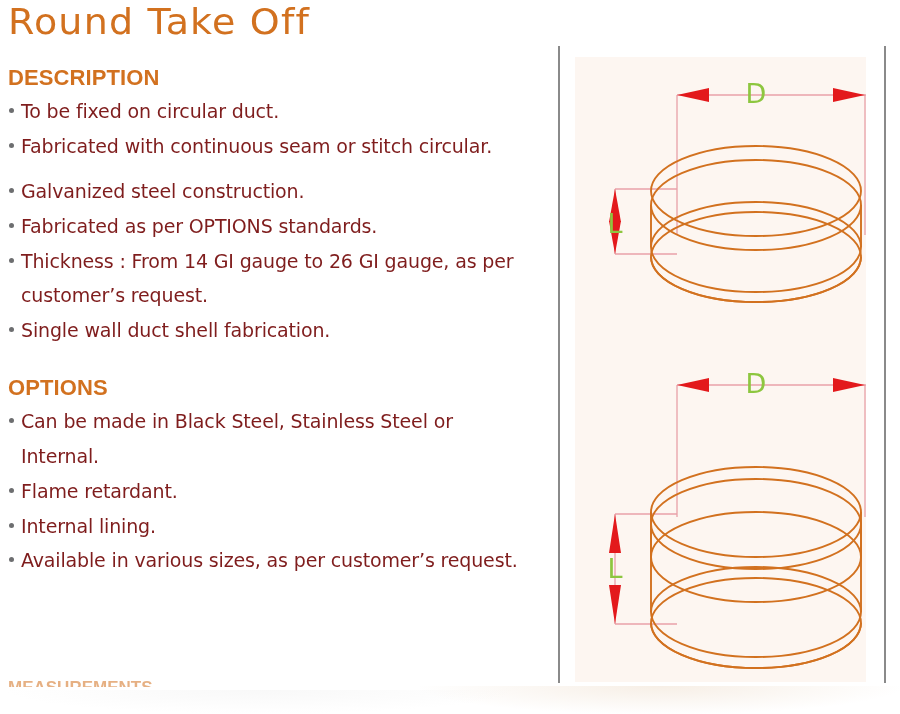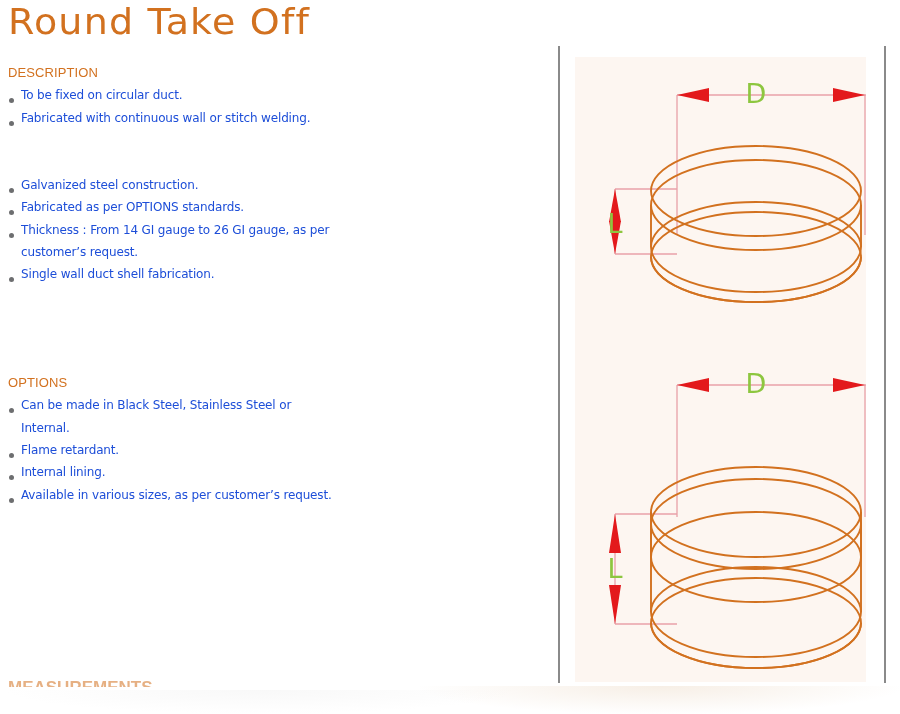--- a/index.html
+++ b/index.html
@@ -50,41 +50,41 @@
     position: absolute;
     left: 8px;
     width: 530px;
   }
   .section-description { top: 66px; }
   .section-fabrication { top: 175px; }
   .section-options     { top: 376px; }
 
   .section-heading {
     font-family: "Liberation Sans", sans-serif;
-    font-size: 13px;
-    font-weight: normal;
+    font-size: 22px;
+    font-weight: bold;
     color: #D2711F;
     letter-spacing: 0.1px;
     margin: 0 0 5px 0;
     line-height: 1.1;
   }
 
   ul.bullets {
     list-style: none;
     margin: 0;
     padding: 0;
   }
   ul.bullets > li {
     position: relative;
     padding-left: 13px;
     margin: 0 0 1px 0;
     font-family: "DejaVu Sans", sans-serif;
-    font-size: 12px;
+    font-size: 19px;
     line-height: 1.78;
-    color: #1d4ed8;
+    color: #7f1d1d;
     letter-spacing: -0.15px;
   }
   ul.bullets > li::before {
     content: "";
     position: absolute;
     left: 1px;
     top: 13px;
     width: 5px;
     height: 5px;
     border-radius: 50%;
@@ -177,21 +177,21 @@
 
     <div class="page-title">Round Take Off</div>
 
     <div class="section section-description">
       <div class="section-heading">DESCRIPTION</div>
       <ul class="bullets">
         <li>
           <span>To be fixed on circular duct.</span>
         </li>
         <li>
-          <span>Fabricated with continuous wall or stitch welding.</span>
+          <span>Fabricated with continuous seam or stitch circular.</span>
         </li>
       </ul>
     </div>
 
     <div class="section section-fabrication">
       <ul class="bullets">
         <li>
           <span>Galvanized steel construction.</span>
         </li>
         <li>

